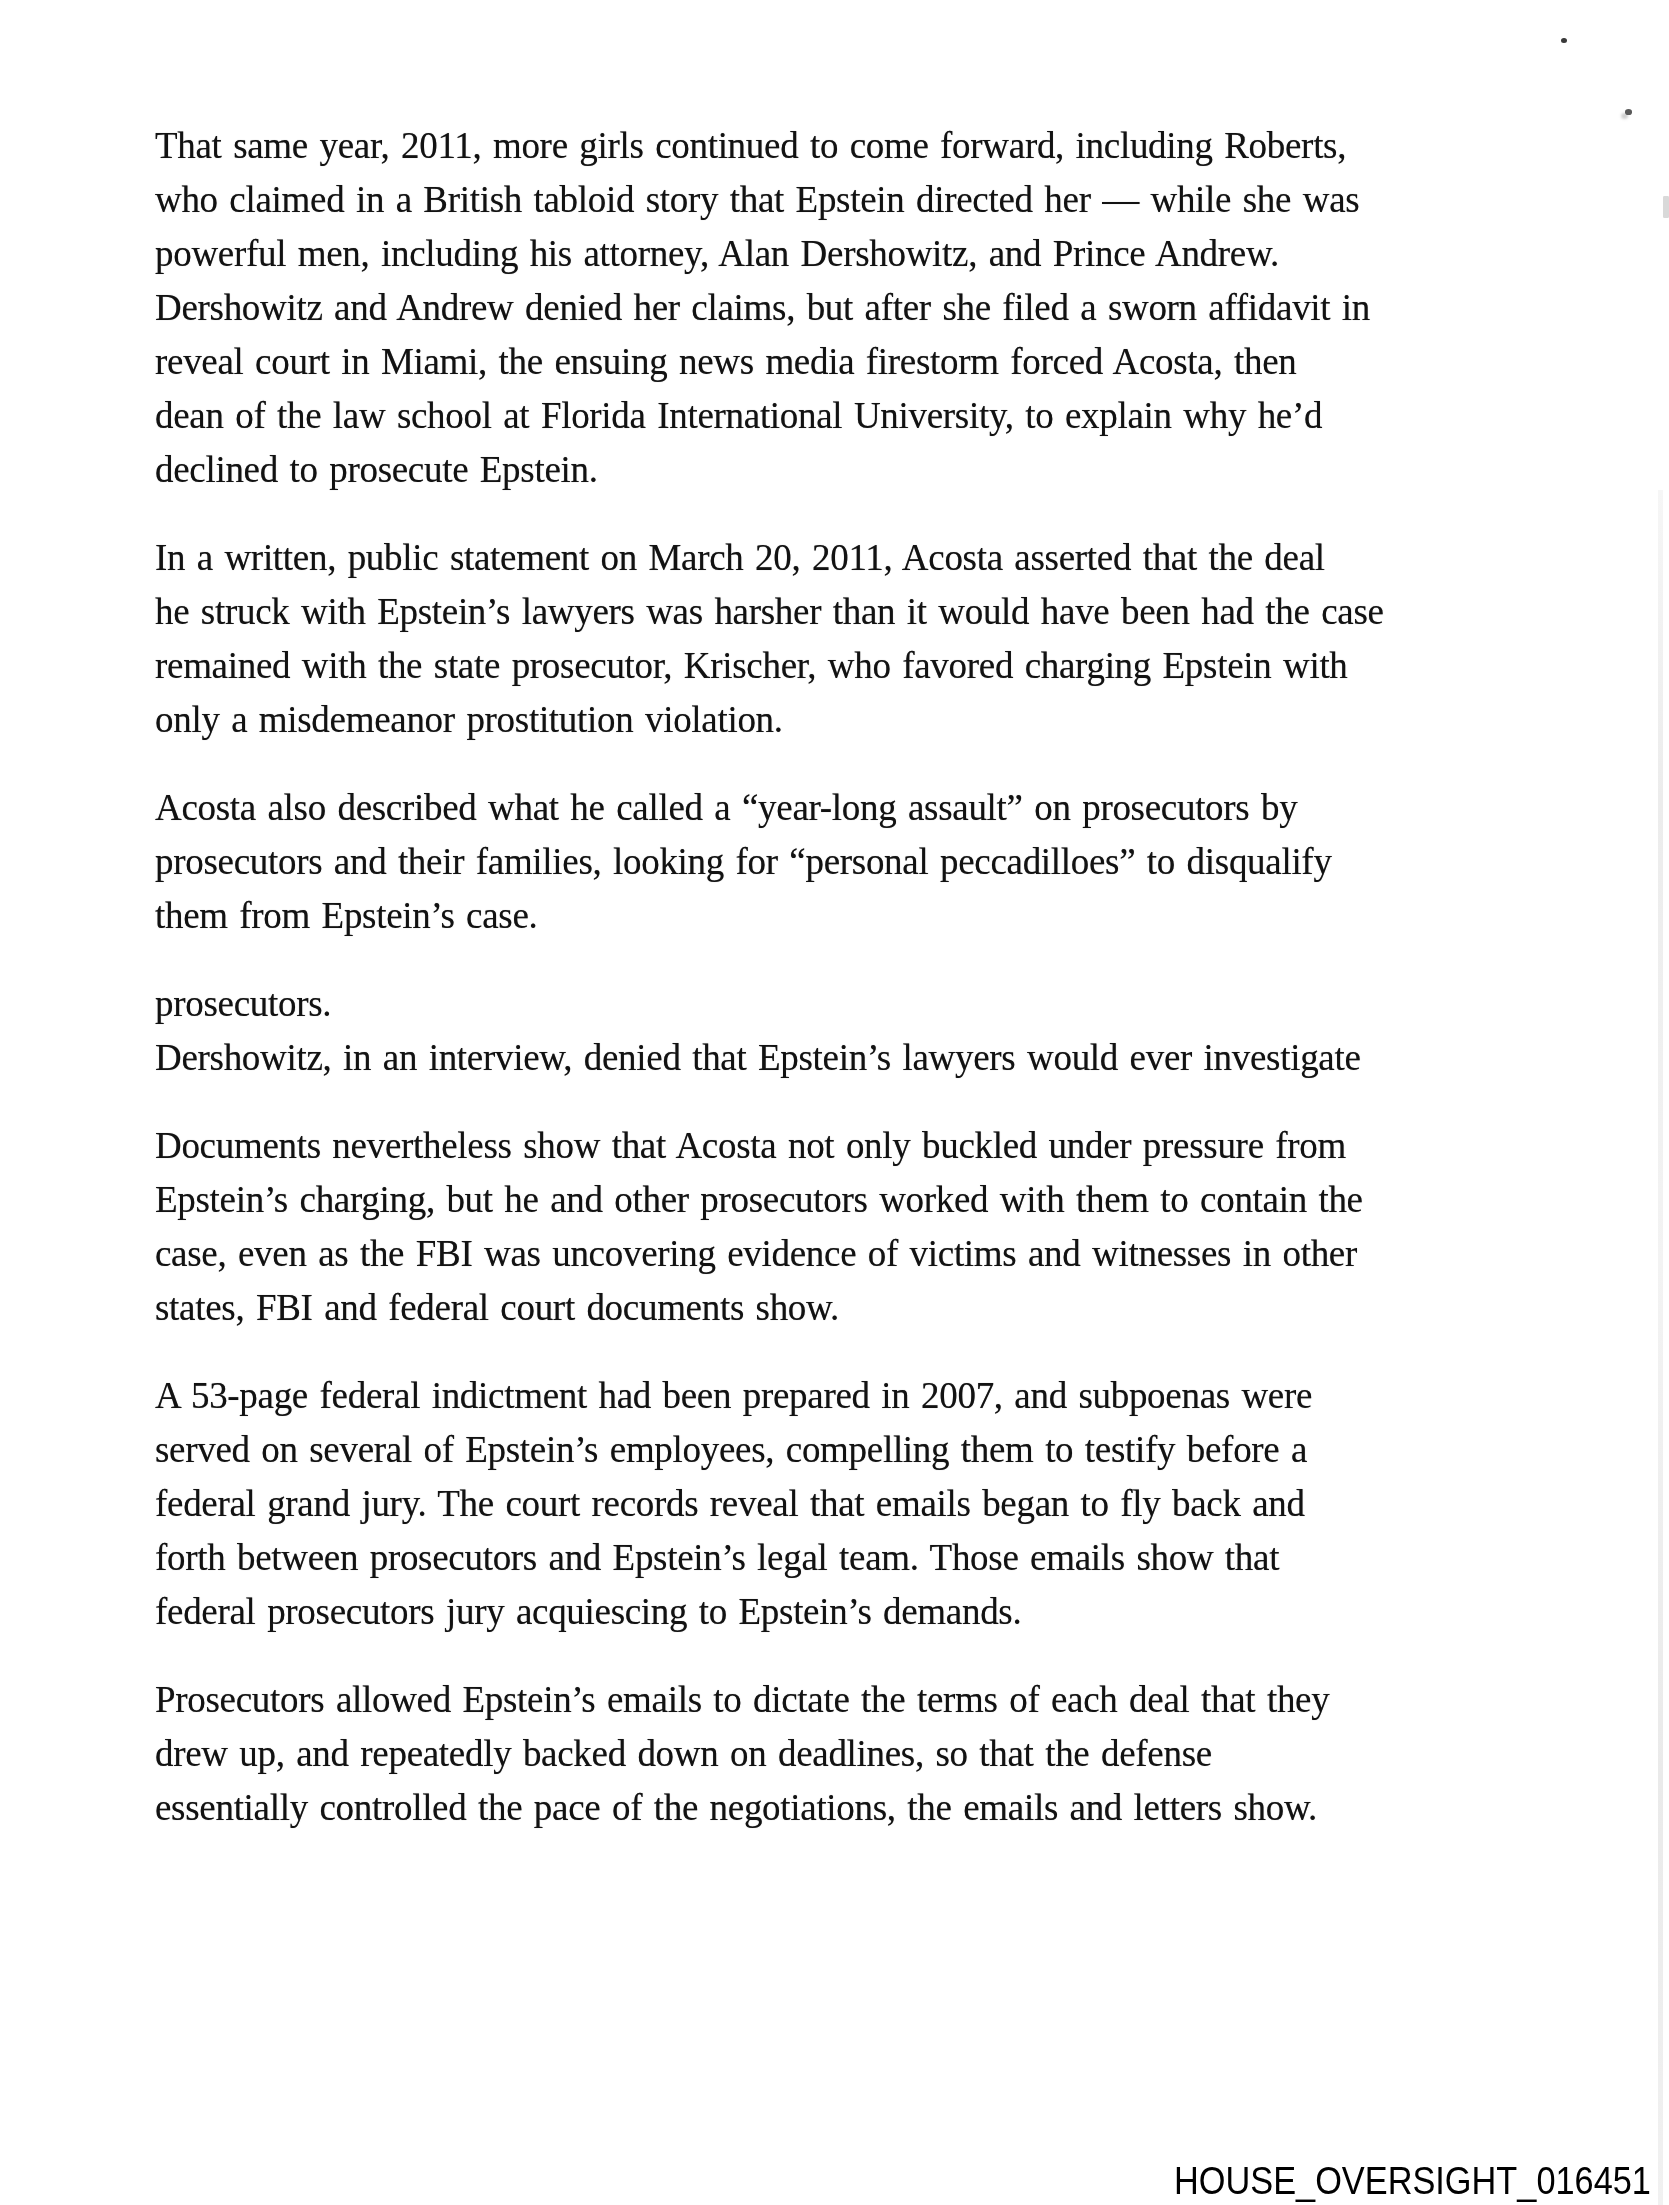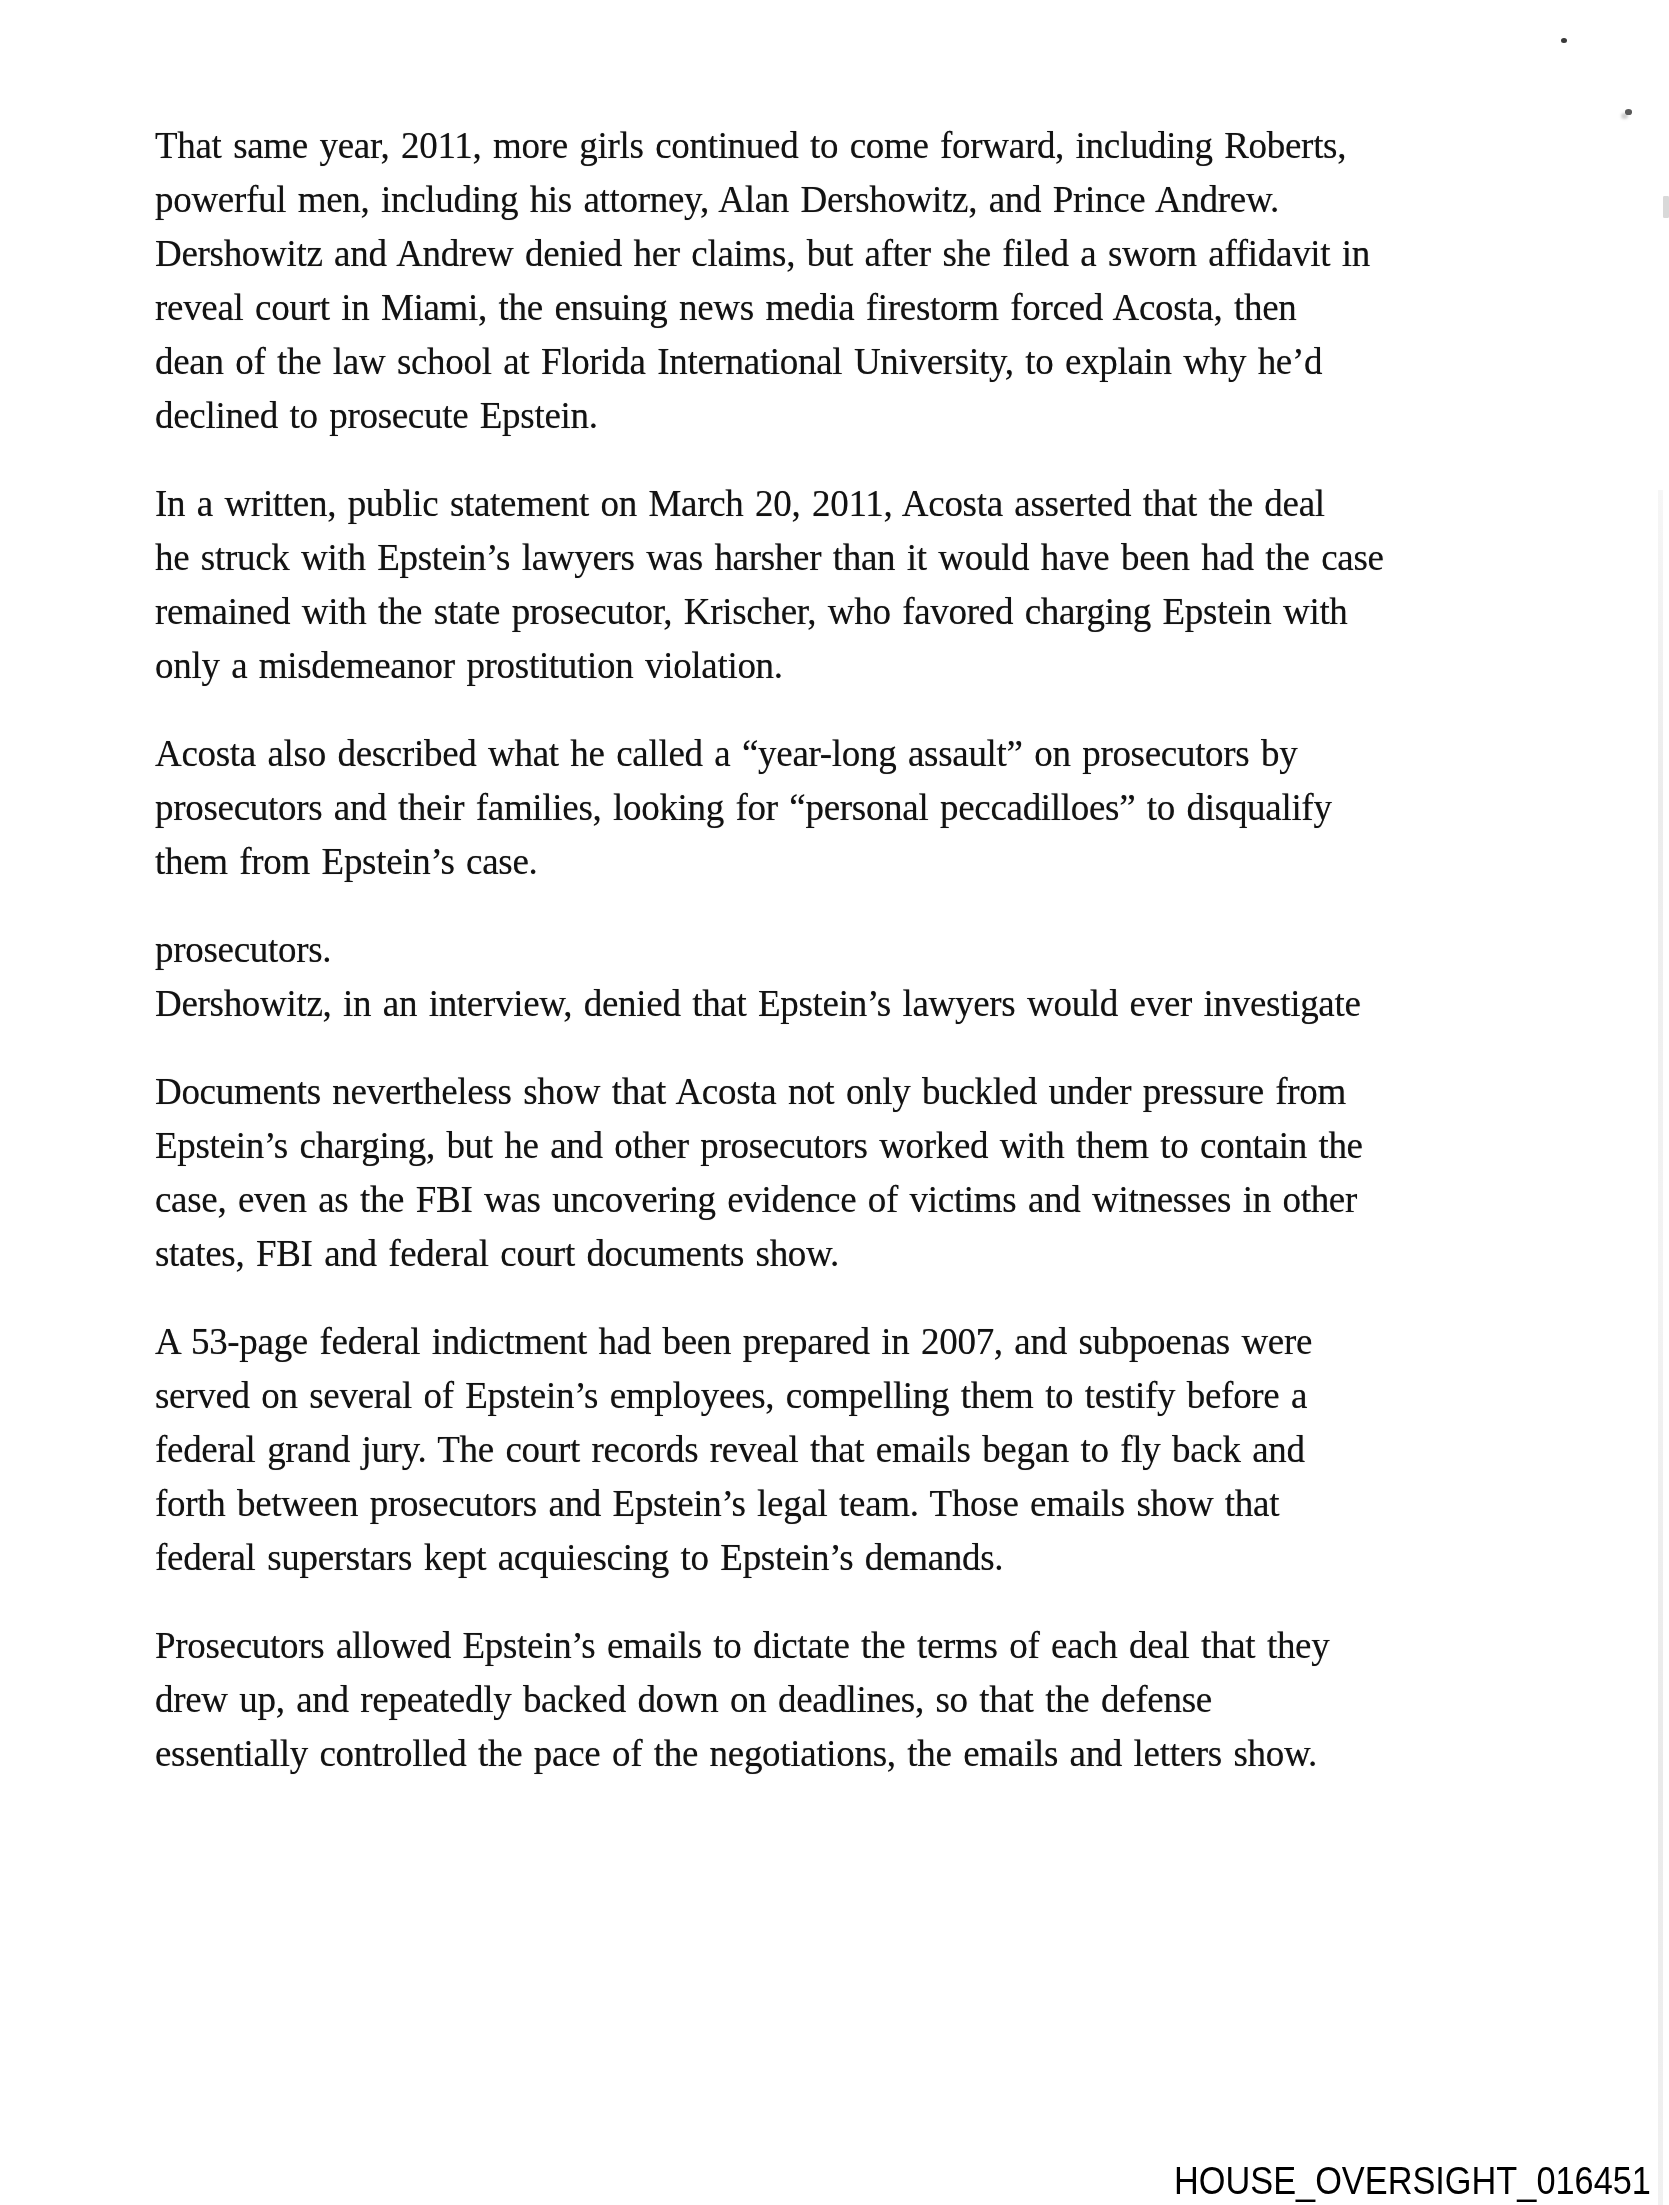--- a/index.html
+++ b/index.html
@@ -85,20 +85,21 @@
 </style>
 </head>
 <body>
 
 <div class="page">
 
   <main class="content">
 
     <p>
       <span class="line">That same year, 2011, more girls continued to come forward, including Roberts,</span>
+      <span class="line">who claimed in a British tabloid story that Epstein directed her — while she was</span>
       <span class="line">powerful men, including his attorney, Alan Dershowitz, and Prince Andrew.</span>
       <span class="line">Dershowitz and Andrew denied her claims, but after she filed a sworn affidavit in</span>
       <span class="line">reveal court in Miami, the ensuing news media firestorm forced Acosta, then</span>
       <span class="line">dean of the law school at Florida International University, to explain why he’d</span>
       <span class="line">declined to prosecute Epstein.</span>
     </p>
 
     <p>
       <span class="line">In a written, public statement on March 20, 2011, Acosta asserted that the deal</span>
       <span class="line">he struck with Epstein’s lawyers was harsher than it would have been had the case</span>
@@ -122,21 +123,21 @@
       <span class="line">Epstein’s charging, but he and other prosecutors worked with them to contain the</span>
       <span class="line">case, even as the FBI was uncovering evidence of victims and witnesses in other</span>
       <span class="line">states, FBI and federal court documents show.</span>
     </p>
 
     <p>
       <span class="line">A 53-page federal indictment had been prepared in 2007, and subpoenas were</span>
       <span class="line">served on several of Epstein’s employees, compelling them to testify before a</span>
       <span class="line">federal grand jury. The court records reveal that emails began to fly back and</span>
       <span class="line">forth between prosecutors and Epstein’s legal team. Those emails show that</span>
-      <span class="line">federal superstars kept acquiescing to Epstein’s demands.</span>
+      <span class="line">federal prosecutors jury acquiescing to Epstein’s demands.</span>
     </p>
 
     <p>
       <span class="line">Prosecutors allowed Epstein’s emails to dictate the terms of each deal that they</span>
       <span class="line">drew up, and repeatedly backed down on deadlines, so that the defense</span>
       <span class="line">essentially controlled the pace of the negotiations, the emails and letters show.</span>
     </p>
 
   </main>
 

